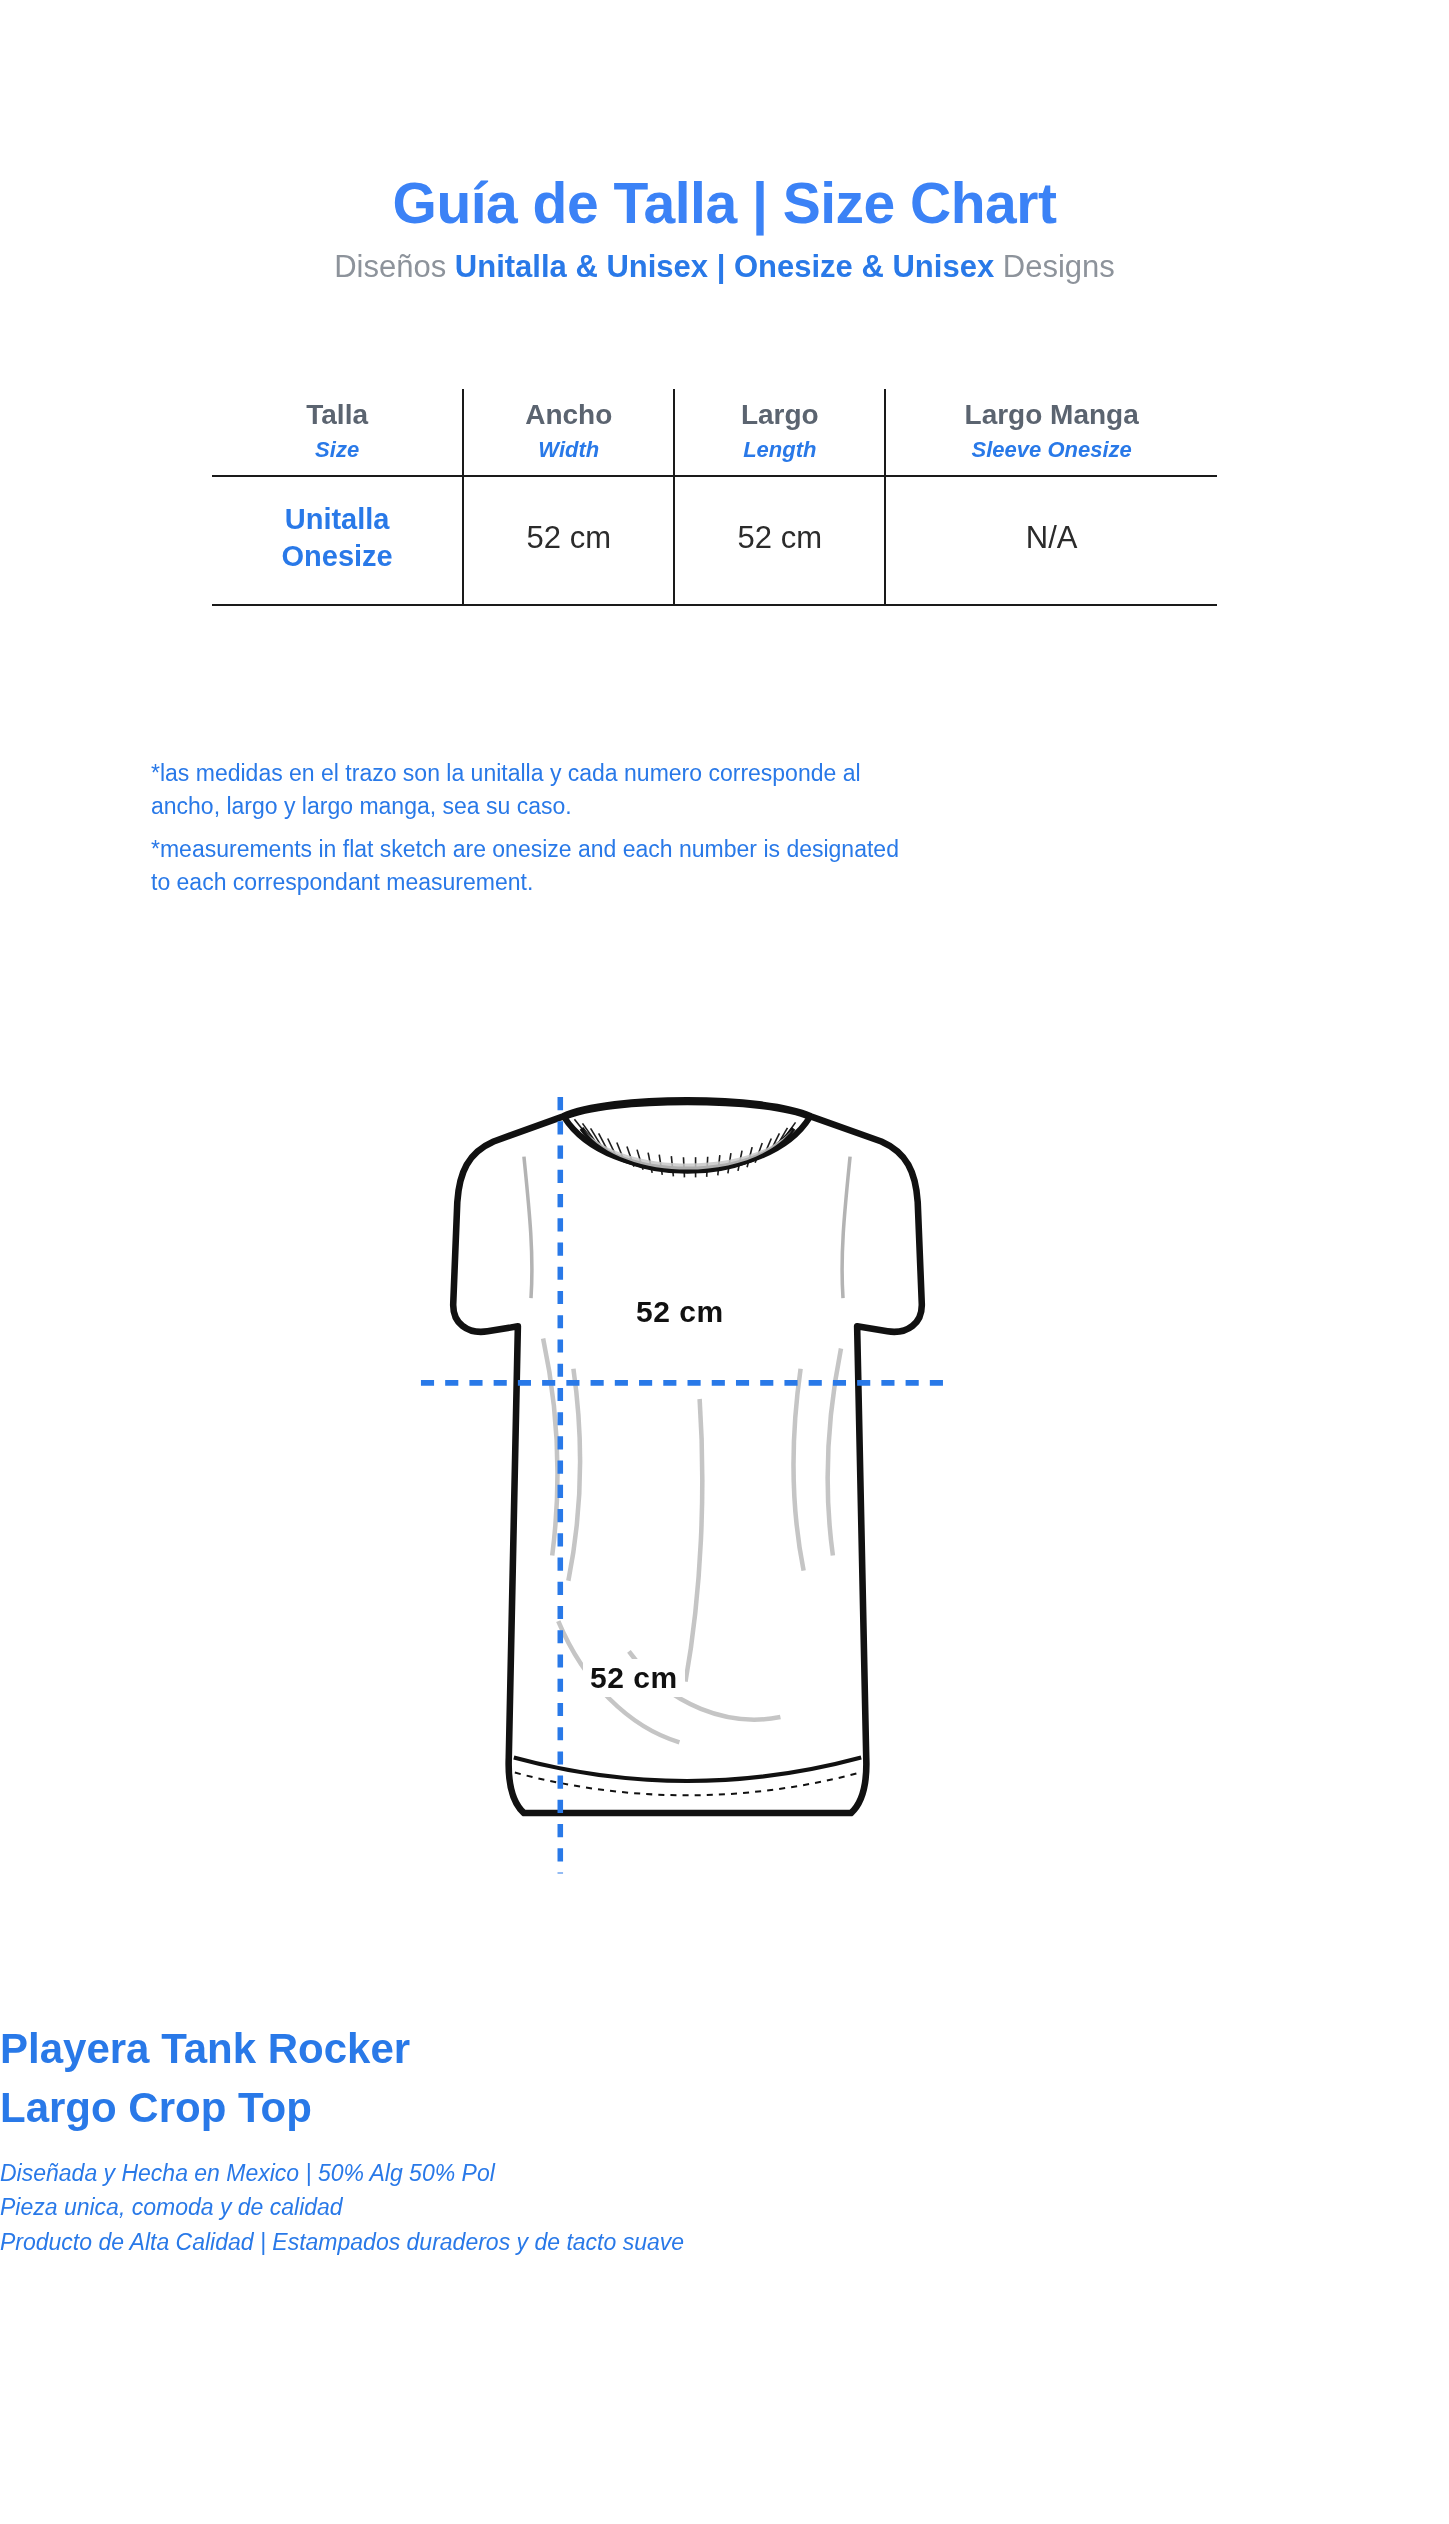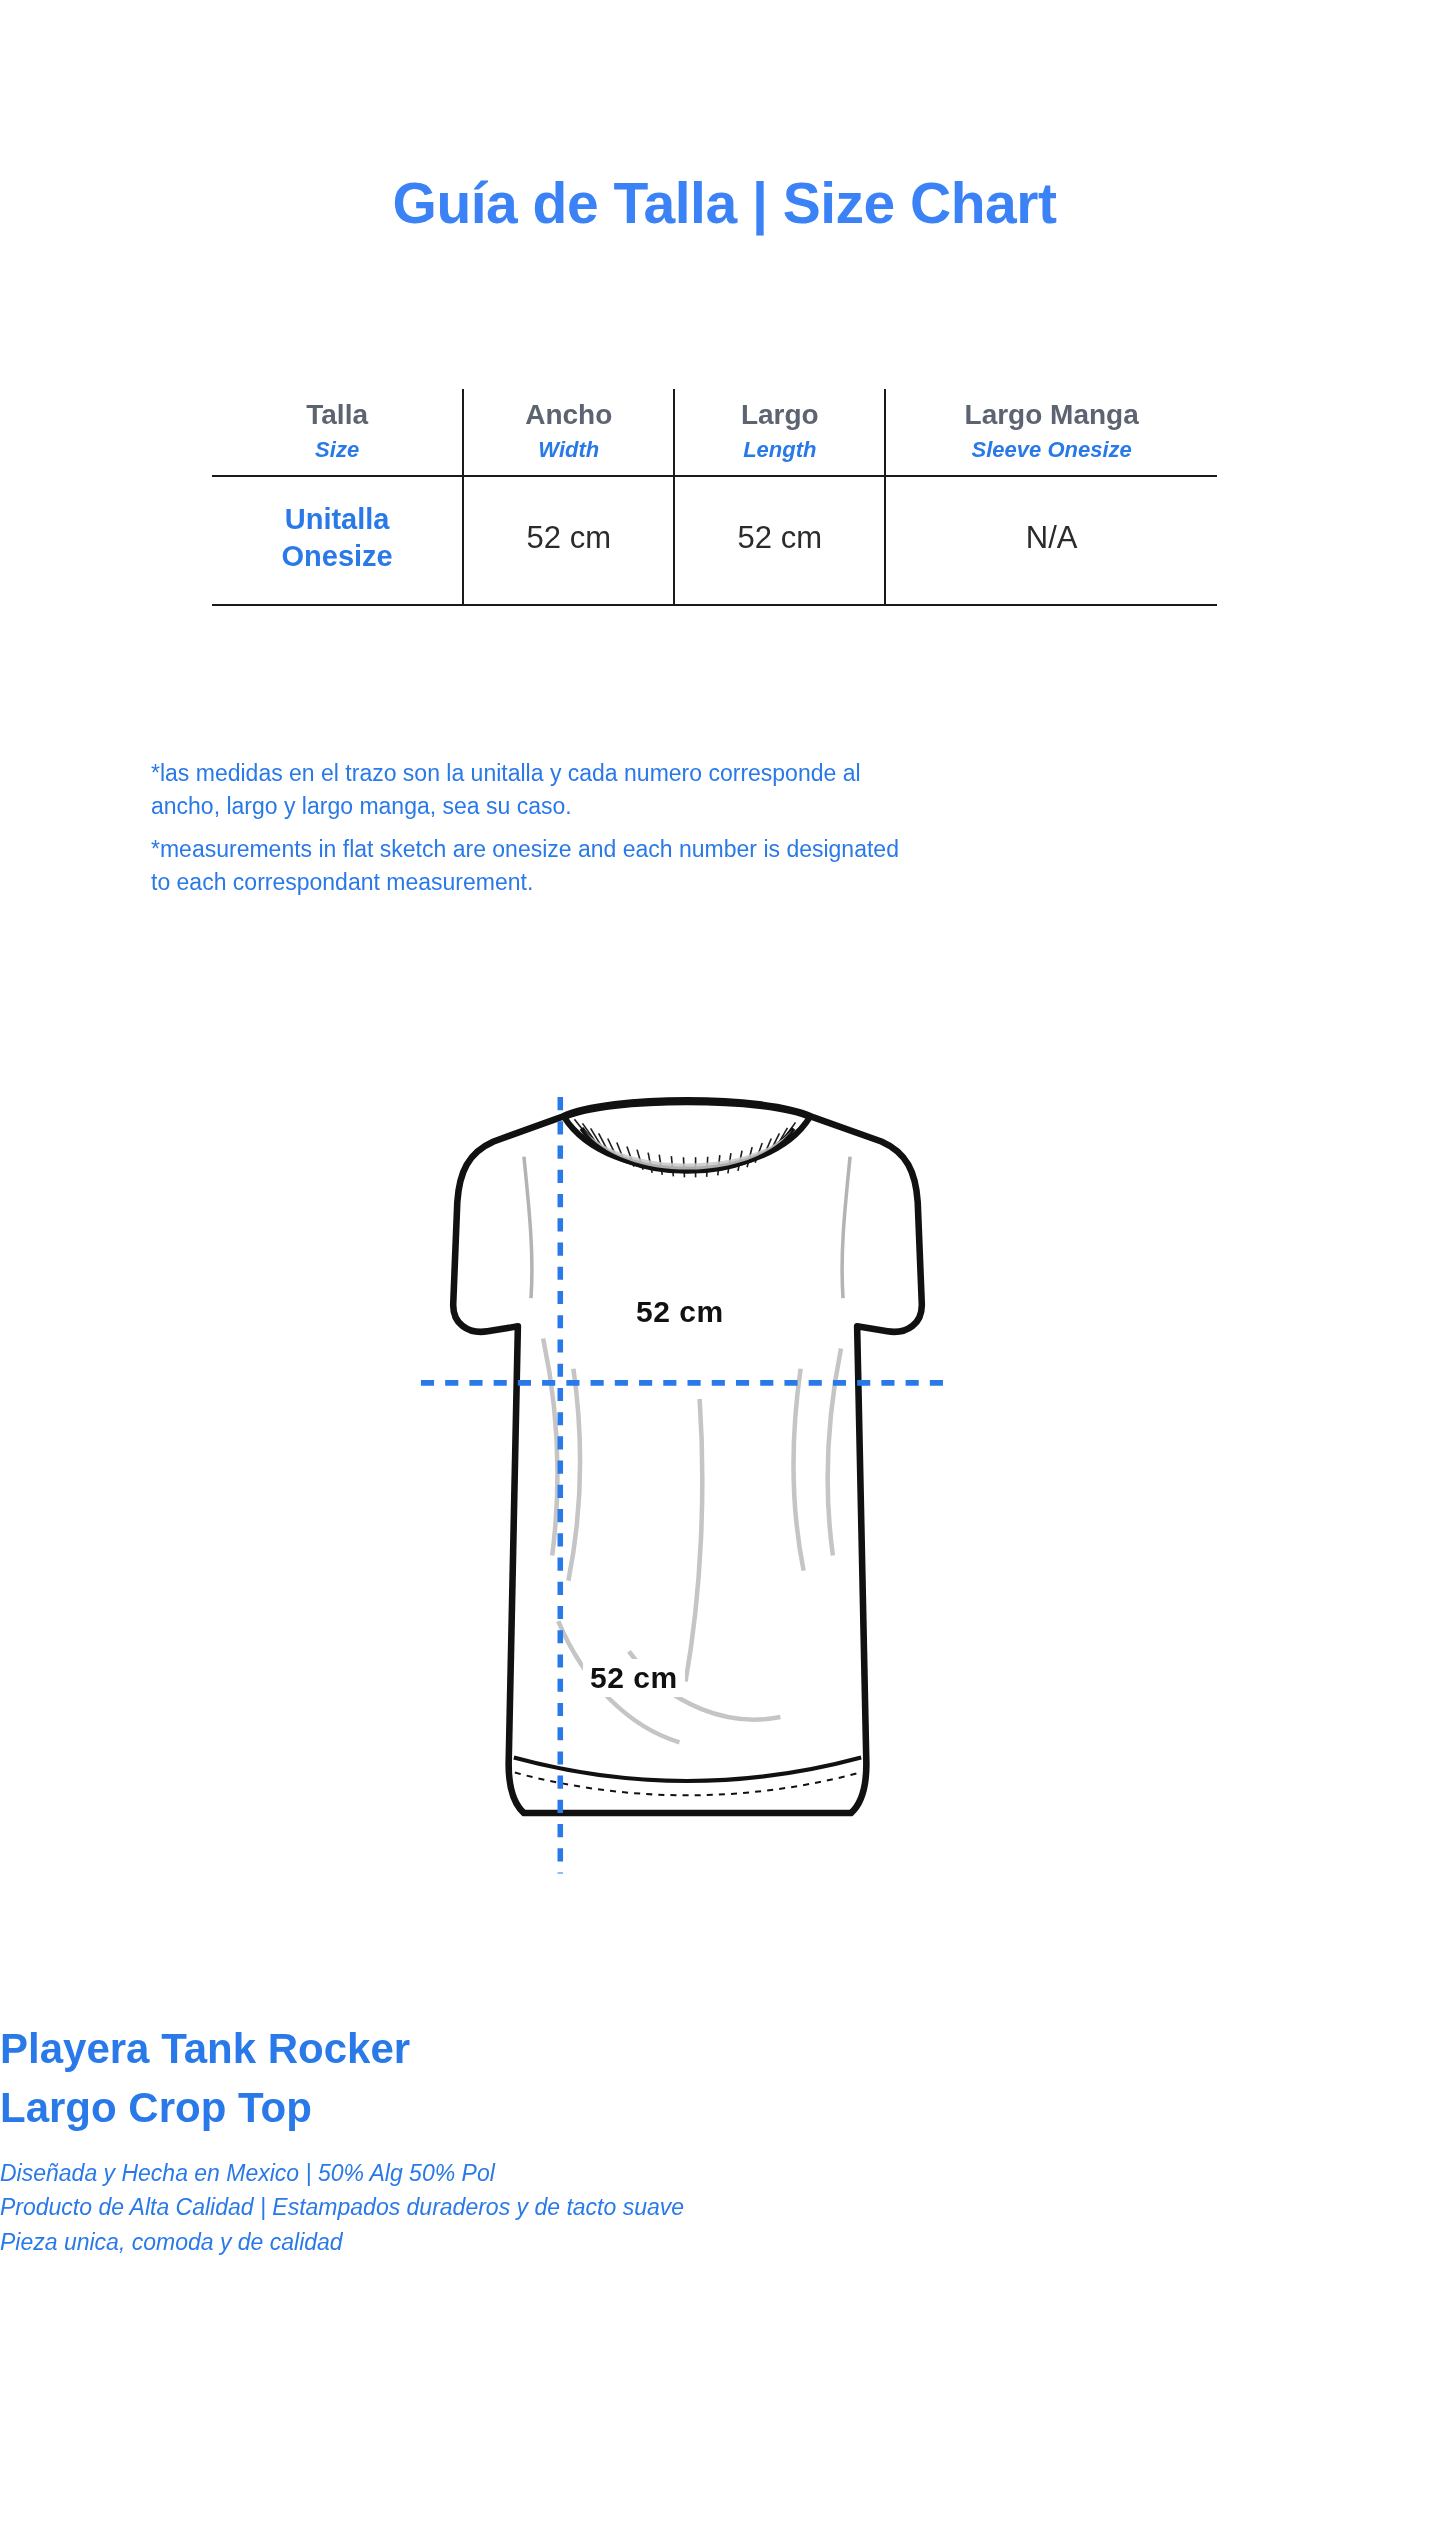--- a/index.html
+++ b/index.html
@@ -161,20 +161,23 @@
     font-style: italic;
   }
 </style>
 </head>
 <body>
 
 <div class="page">
 
   <div class="header">
     <div class="title">Guía de Talla | Size Chart</div>
+    <div class="subtitle">
+      <span>Diseños </span><b>Unitalla &amp; Unisex | Onesize &amp; Unisex</b><span> Designs</span>
+    </div>
   </div>
 
   <div class="table-wrap">
     <table class="size-table">
       <colgroup>
         <col class="c1">
           <col class="c2">
           <col class="c3">
           <col class="c4">
       </colgroup>
@@ -304,19 +307,19 @@
   </div>
 
   <div class="meas-label meas-width">52 cm</div>
   <div class="meas-label meas-length">52 cm</div>
 
   <div class="footer">
     <div class="product-name">Playera Tank Rocker</div>
     <div class="product-name">Largo Crop Top</div>
     <div class="footer-desc">
       <div>Diseñada y Hecha en Mexico | 50% Alg 50% Pol</div>
+      <div>Pieza unica, comoda y de calidad</div>
       <div>Producto de Alta Calidad | Estampados duraderos y de tacto suave</div>
-      <div>Pieza unica, comoda y de calidad</div>
     </div>
   </div>
 
 </div>
 
 
 </body></html>

